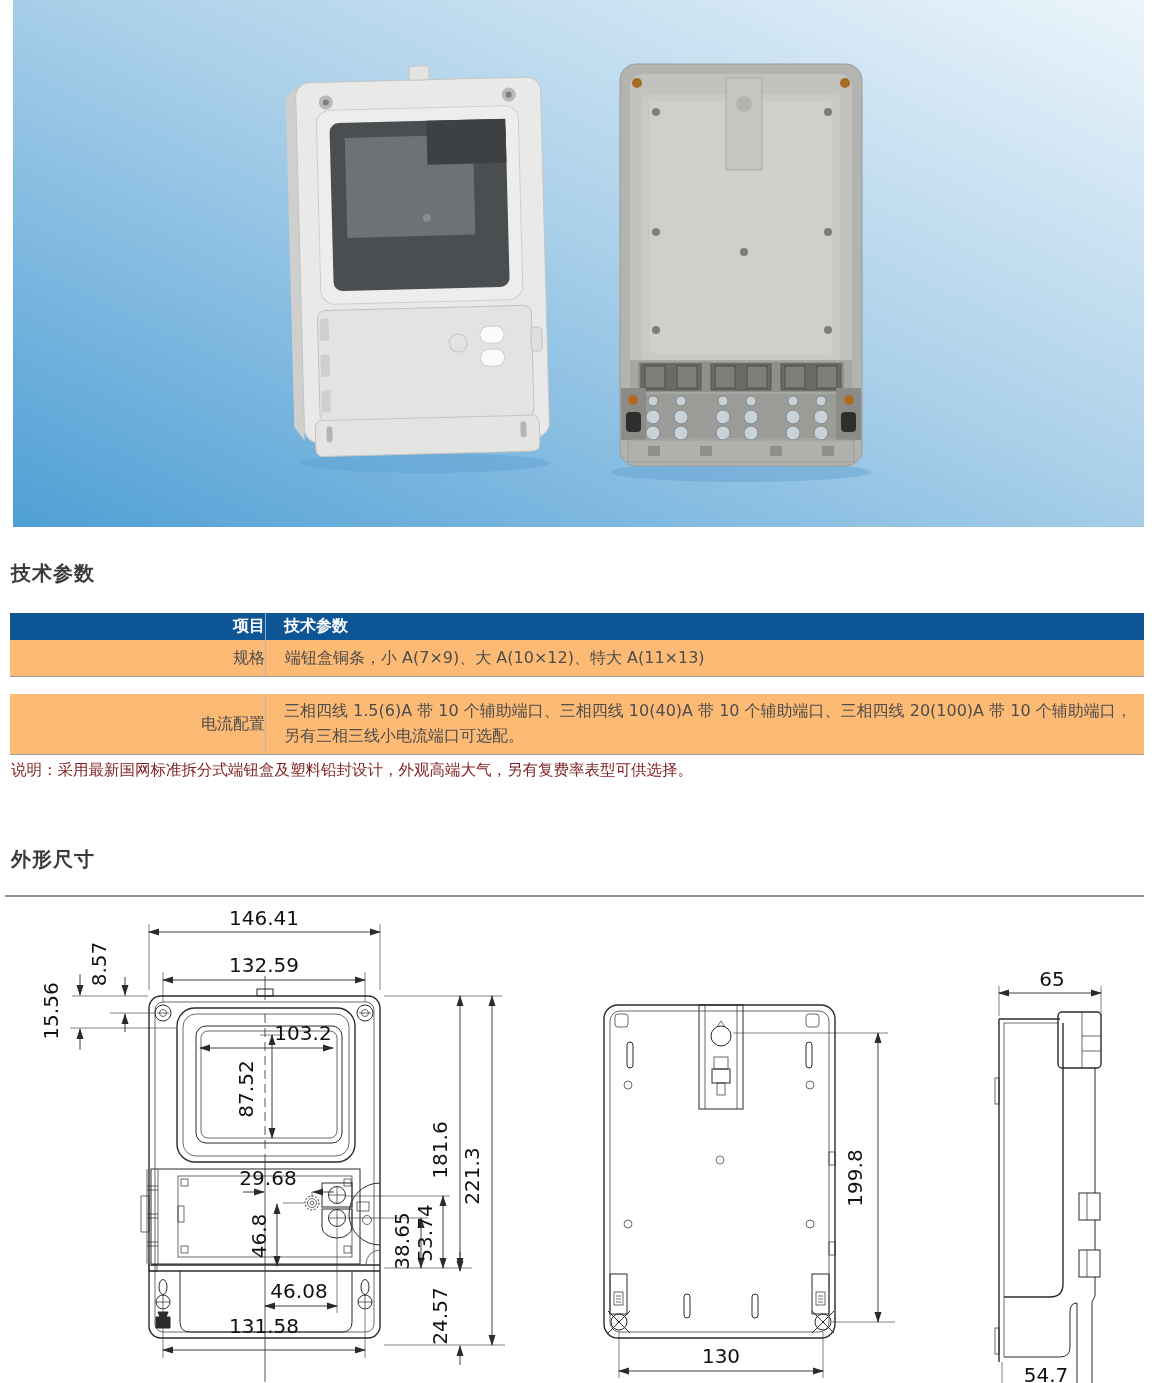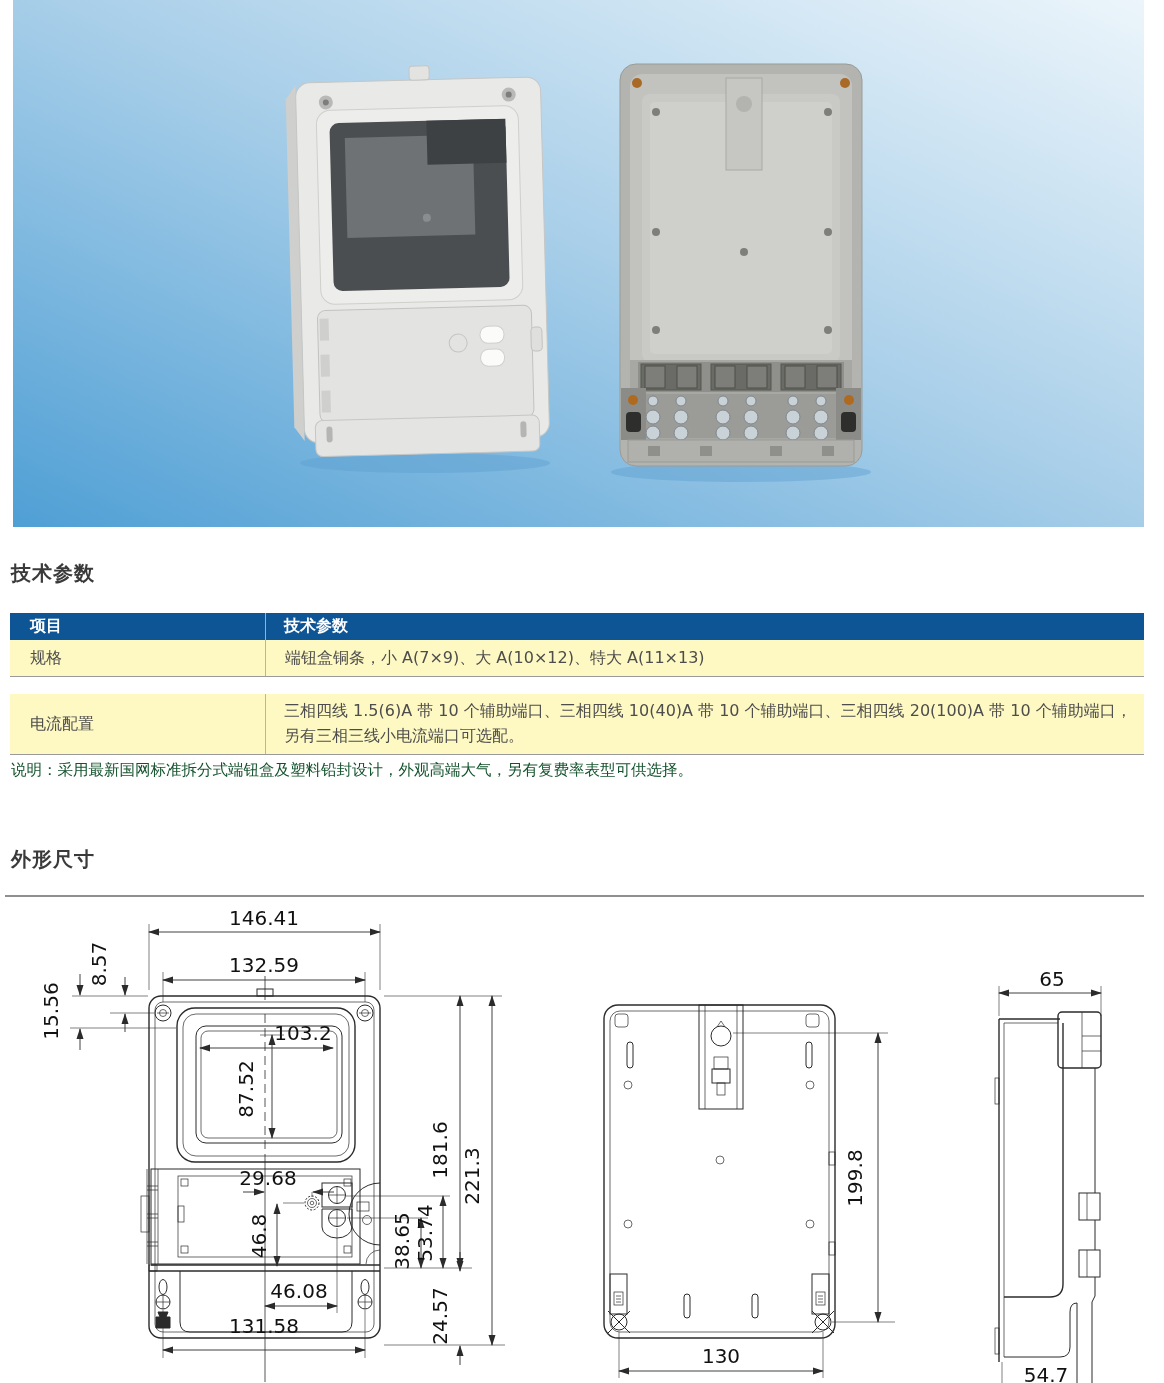--- a/index.html
+++ b/index.html
@@ -11,33 +11,33 @@
          background:linear-gradient(to top right,#4f9fd5 0%,#a9cfe9 52%,#ecf5fb 100%);}
   #photo svg{position:absolute;left:0;top:0;}
 
   
   .h1{position:absolute;left:11px;font-size:20px;font-weight:bold;color:#3a3a3a;letter-spacing:1px;}
   #tech-title{top:560px;}
   #dims-title{top:846px;}
 
   
   #spec-table{position:absolute;left:10px;top:613px;width:1138px;font-size:16px;color:#4d4d4d;}
-  .trow{display:flex;align-items:center;background:#fef9c3;border-bottom:1px solid #9a9a9a;}
+  .trow{display:flex;align-items:center;background:#fdba74;border-bottom:1px solid #9a9a9a;}
   .thead{background:#0e5596;color:#fff;font-weight:bold;border-bottom:none;height:27px;}
-  .c1{width:255px;padding-left:20px;box-sizing:border-box;flex:none;}
+  .c1{width:255px;padding-left:20px;box-sizing:border-box;flex:none;text-align:right;}
   .c2{flex:1;padding-left:18px;padding-right:14px;box-sizing:border-box;border-left:1px solid #b5b5b5;
       display:flex;align-items:center;}
   .thead .c2{border-left:1px solid rgba(255,255,255,.55);height:100%;}
   .r1{height:36px;}
   .r1 .c2{height:36px;padding-left:19px;}
   .r2{height:60px;margin-top:17px;}
   .r2 .c2{height:60px;line-height:1.55;}
 
   
-  #notes{position:absolute;left:11px;top:755px;font-size:15.5px;color:#14532d;line-height:30px;}
+  #notes{position:absolute;left:11px;top:755px;font-size:15.5px;color:#7f1d1d;line-height:30px;}
 
   .rule{position:absolute;left:5px;top:895px;width:1153px;height:0;border-top:2px solid #8f8f8f;}
 
   
   #drawing{position:absolute;left:10px;top:905px;width:1144px;height:478px;}
   .out{stroke:#2b2b2b;stroke-width:1.4;fill:none;stroke-linejoin:round;}
   .mid{stroke:#2b2b2b;stroke-width:1;fill:none;}
   .in{stroke:#2b2b2b;stroke-width:.7;fill:none;}
   .dim{stroke:#2b2b2b;stroke-width:.9;fill:none;}
   .ext{stroke:#2b2b2b;stroke-width:.6;fill:none;}

